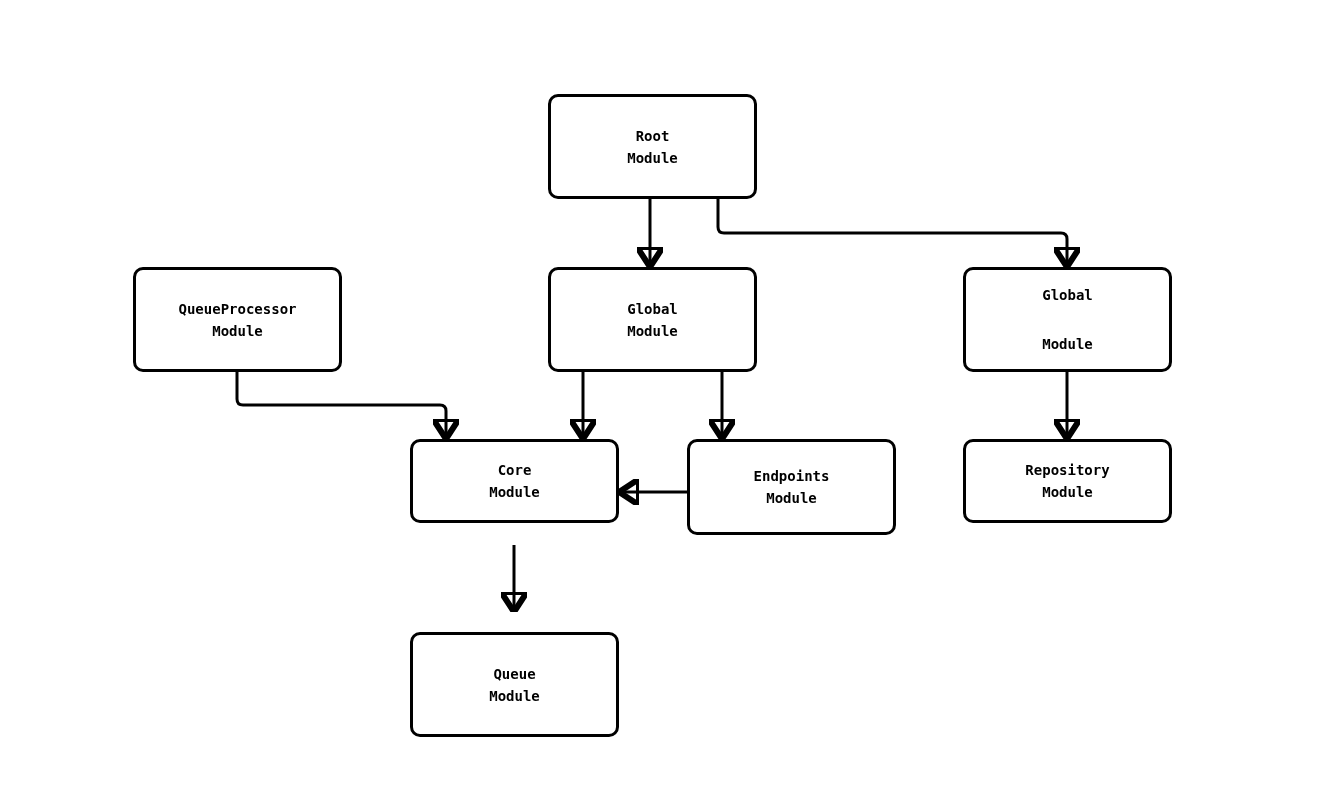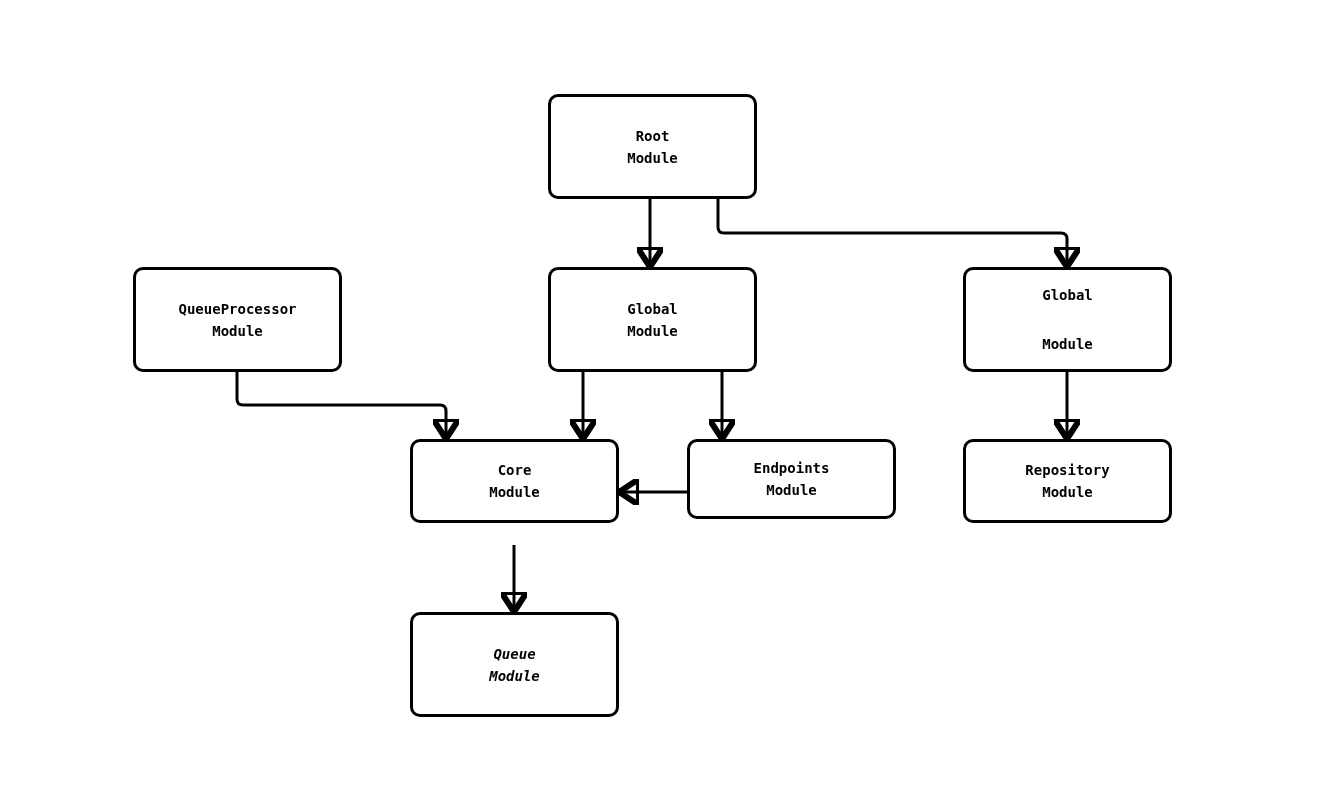--- a/index.html
+++ b/index.html
@@ -79,28 +79,28 @@
   <div class="node" style="left:963px; top:267px;gap:27px;">
     <span>Global</span>
     <span>Module</span>
   </div>
 
   <div class="node" style="left:410px; top:439px; height:84px;">
     <span>Core</span>
     <span>Module</span>
   </div>
 
-  <div class="node" style="left:687px; top:439px; height:80px;">
+  <div class="node" style="left:687px; top:439px; height:96px;">
     <span>Endpoints</span>
     <span>Module</span>
   </div>
 
   <div class="node" style="left:963px; top:439px; height:84px;">
     <span>Repository</span>
     <span>Module</span>
   </div>
 
-  <div class="node" style="left:410px; top:612px;font-style:italic;">
+  <div class="node" style="left:410px; top:632px;">
     <span>Queue</span>
     <span>Module</span>
   </div>
 
 </div>
 
 </body></html>

